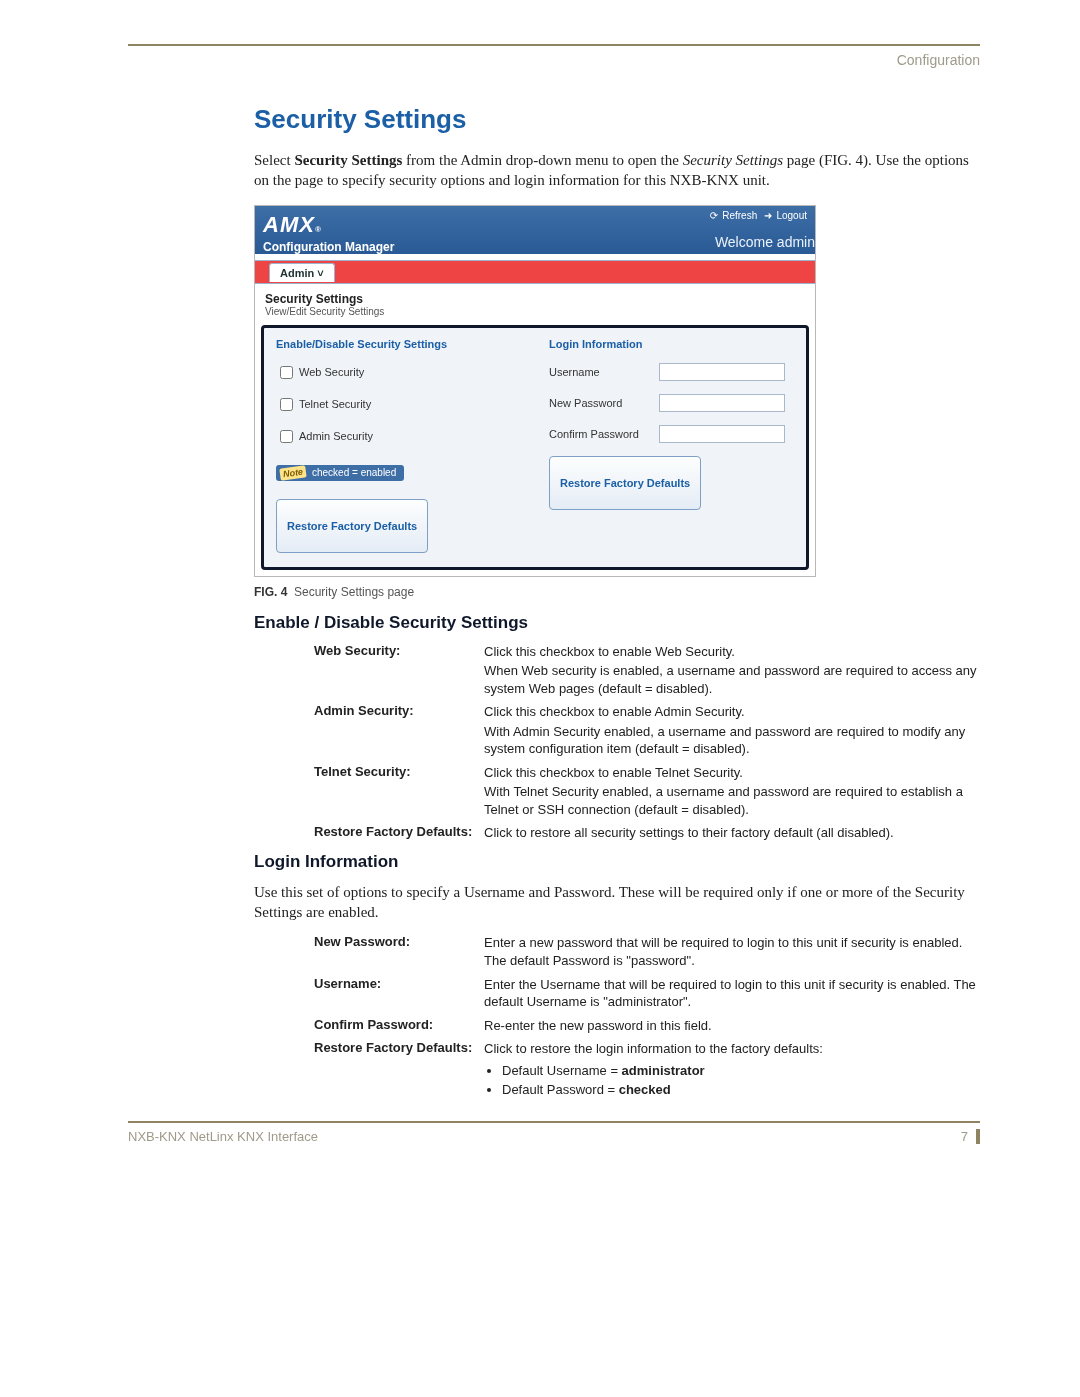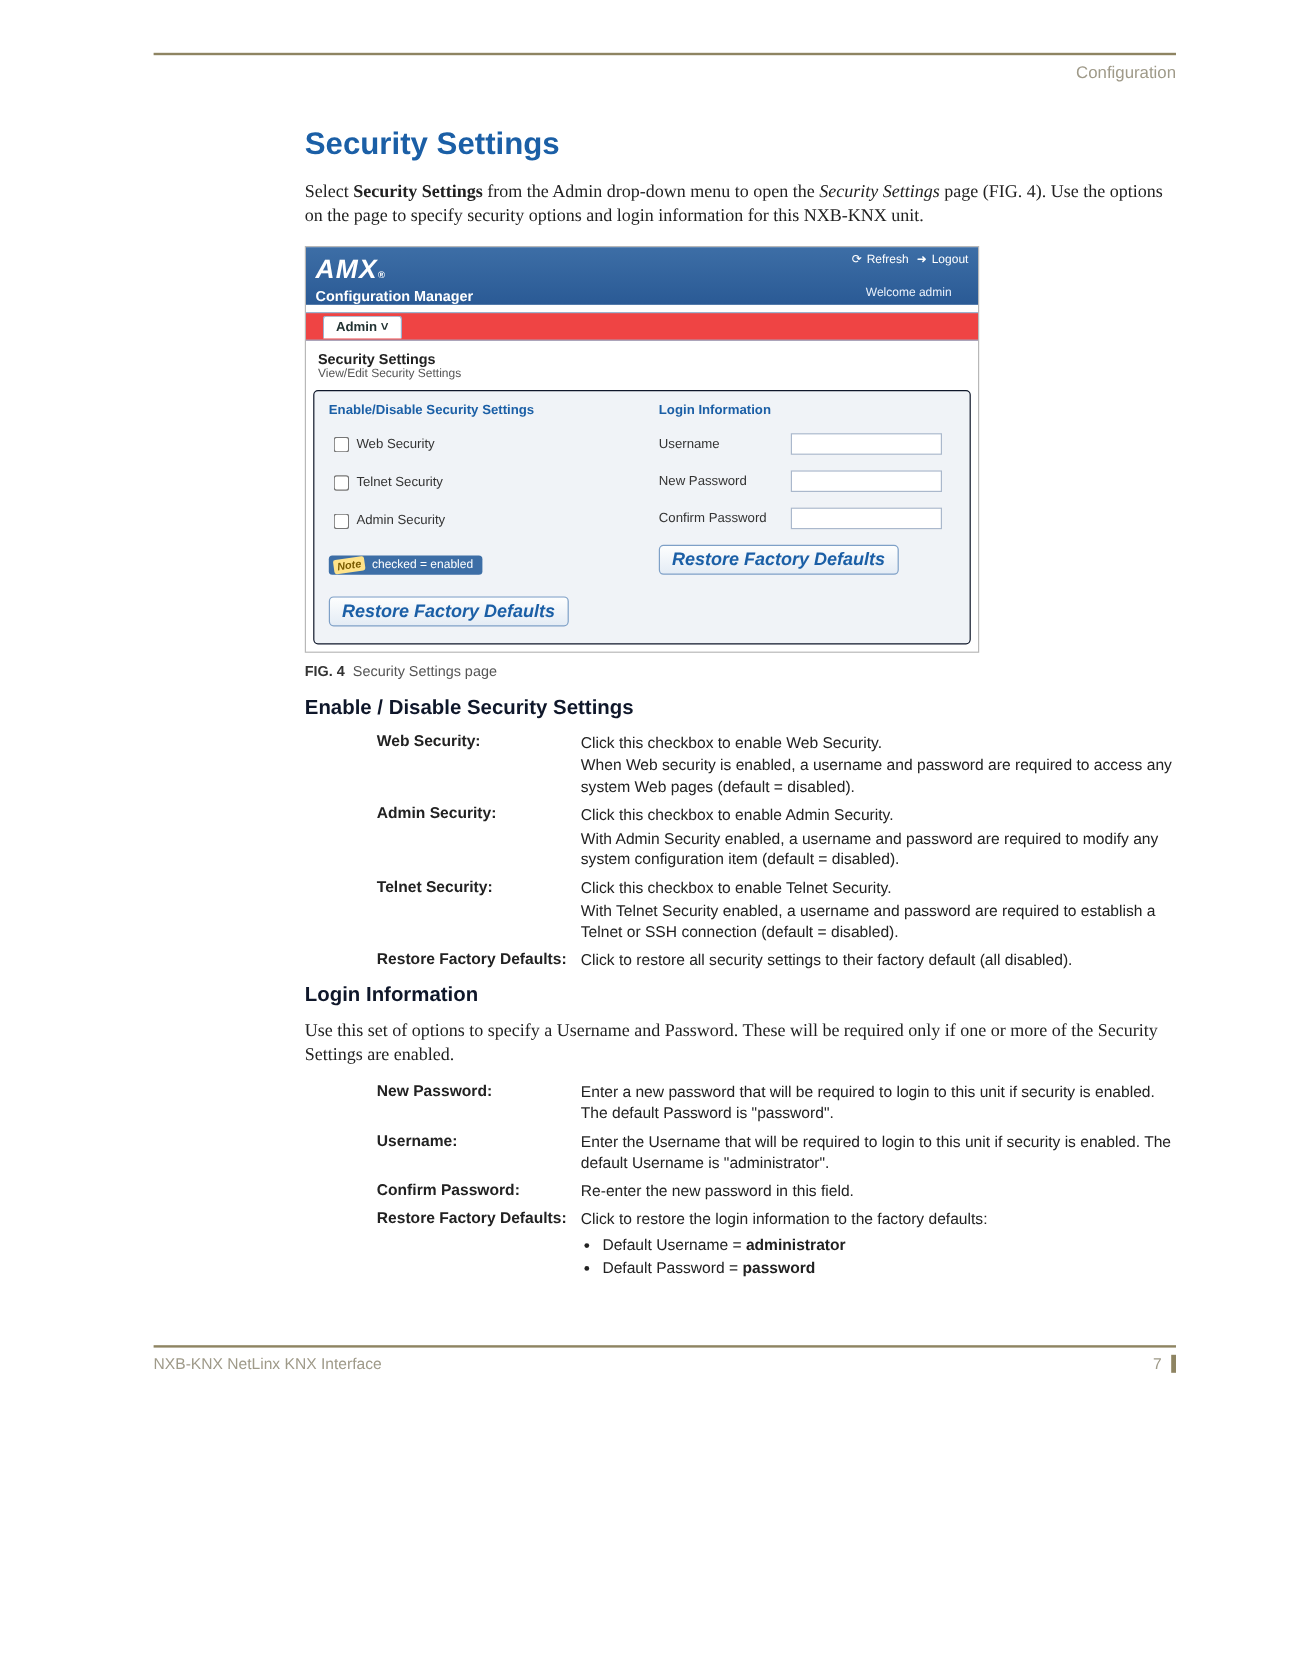--- a/index.html
+++ b/index.html
@@ -65,22 +65,22 @@
   .brand {
     font-weight: bold; font-style: italic;
     font-size: 22px; letter-spacing: 1px;
     color: #fff;
   }
   .brand sub { font-size: 8px; vertical-align: baseline; }
   .cfg-mgr {
     font-weight: bold; font-size: 12px; margin: 2px 0 6px 0;
   }
   .welcome {
-    position: absolute; right: 22px; bottom: 4px;
-    font-size: 10px; color: #eaf1fb;
+    position: absolute; right: 0; bottom: 4px;
+    font-size: 14px; color: #eaf1fb;
   }
   .tabbar {
     background: #ef4444;
     border-top: 1px solid #9bb3cf;
     border-bottom: 1px solid #9bb3cf;
     padding: 0 0 0 14px;
     height: 22px;
   }
   .tab {
     display: inline-block;
@@ -94,21 +94,21 @@
     color: #233;
     margin-top: 2px;
   }
   .sec-hdr {
     padding: 8px 10px 4px 10px;
   }
   .sec-hdr .t { font-weight: bold; font-size: 12px; }
   .sec-hdr .s { font-size: 10px; color: #555; }
   .panel {
     background: #f0f3f7;
-    border: 1px solid #0f172a;
+    border: 3px solid #0f172a;
     border-radius: 4px;
     margin: 4px 6px 6px 6px;
     padding: 10px 12px 14px 12px;
     display: flex;
     gap: 28px;
   }
   .panel h4 {
     color: #1b5fa6; font-size: 11px; font-weight: bold;
     margin: 0 0 6px 0;
   }
@@ -137,25 +137,24 @@
     transform: rotate(-8deg);
     font-style: italic; font-weight: bold;
     padding: 1px 3px; margin-right: 6px;
     border-radius: 2px; font-size: 9px;
   }
   .btn {
     display: inline-block;
     background: linear-gradient(#fdfefe,#e4ecf5);
     border: 1px solid #7ea0c7;
     border-radius: 4px;
-    padding: 3px 10px;
-    font-size: 15px;
+    padding: 20px 10px;
+    font-size: 11px;
     color: #1b5fa6;
     font-weight: bold;
-    font-style: italic;
   }
   .footer-btns {
     text-align: right;
     padding: 8px 8px 10px 8px;
   }
   .footer-btns .btn { margin-left: 4px; }
   .ic-x { color: #d23; font-weight: bold; margin-right: 3px; }
   .ic-chk { color: #3a9a3a; font-weight: bold; margin-right: 3px; }
 
   .fig-caption {
@@ -328,21 +327,21 @@
       <div class="drow">
           <div class="dlabel">Confirm Password:</div>
           <div class="dval">Re-enter the new password in this field.</div>
         </div>
       <div class="drow">
         <div class="dlabel">Restore Factory Defaults:</div>
         <div class="dval">
           <div>Click to restore the login information to the factory defaults:</div>
           <ul>
             <li><span>Default Username = </span><b>administrator</b></li>
-            <li><span>Default Password = </span><b>password</b></li>
+            <li><span>Default Password = </span><b>checked</b></li>
           </ul>
         </div>
       </div>
     </div>
 
   </div>
 
   <div class="page-footer">
     <span>NXB-KNX NetLinx KNX Interface</span>
     <span class="pn">7</span>

